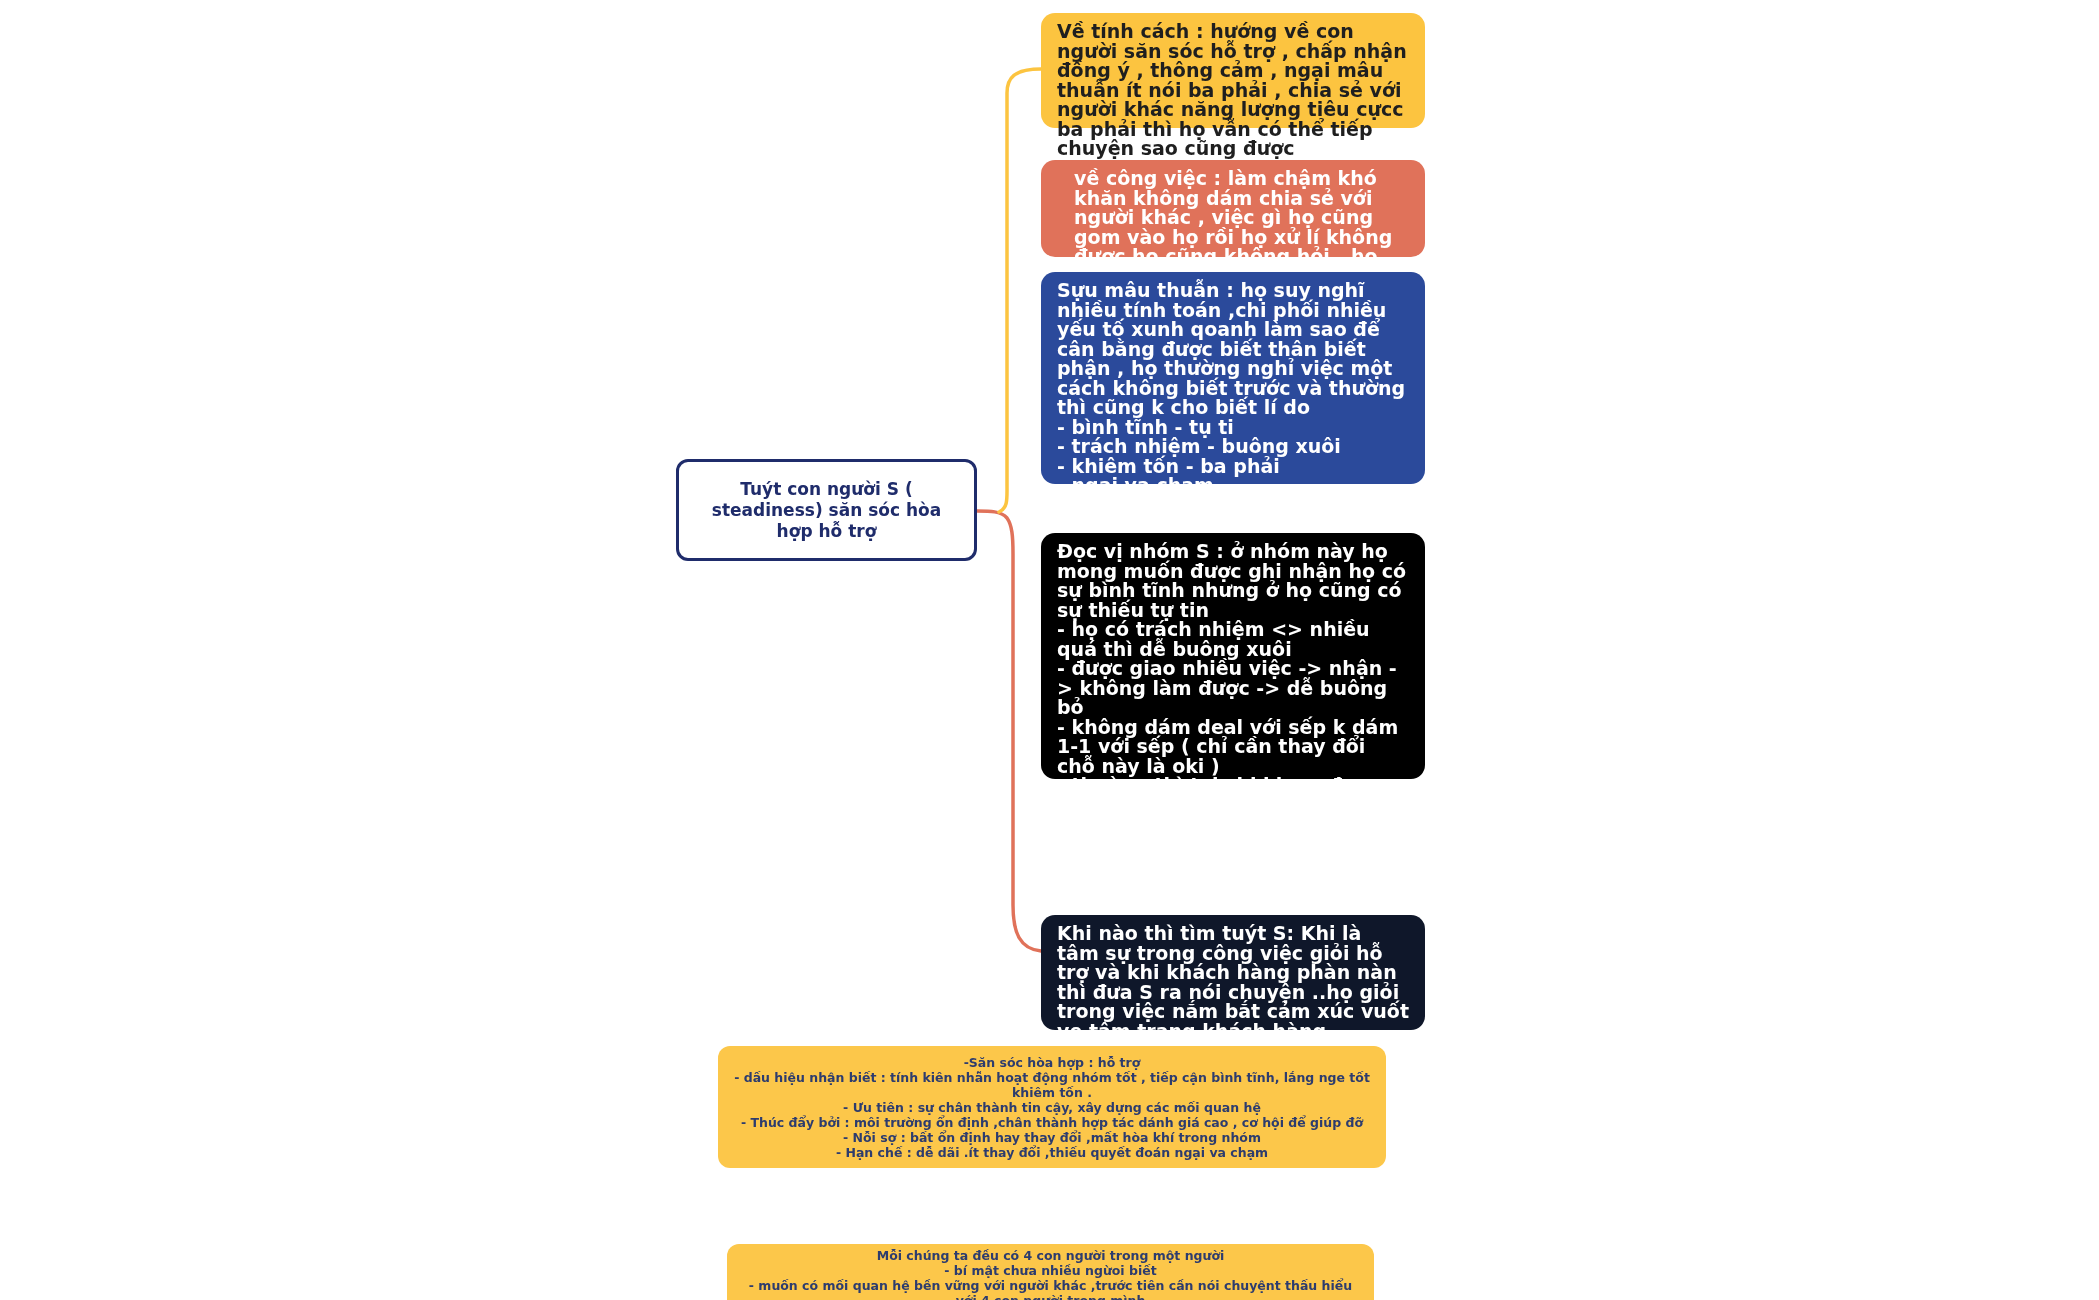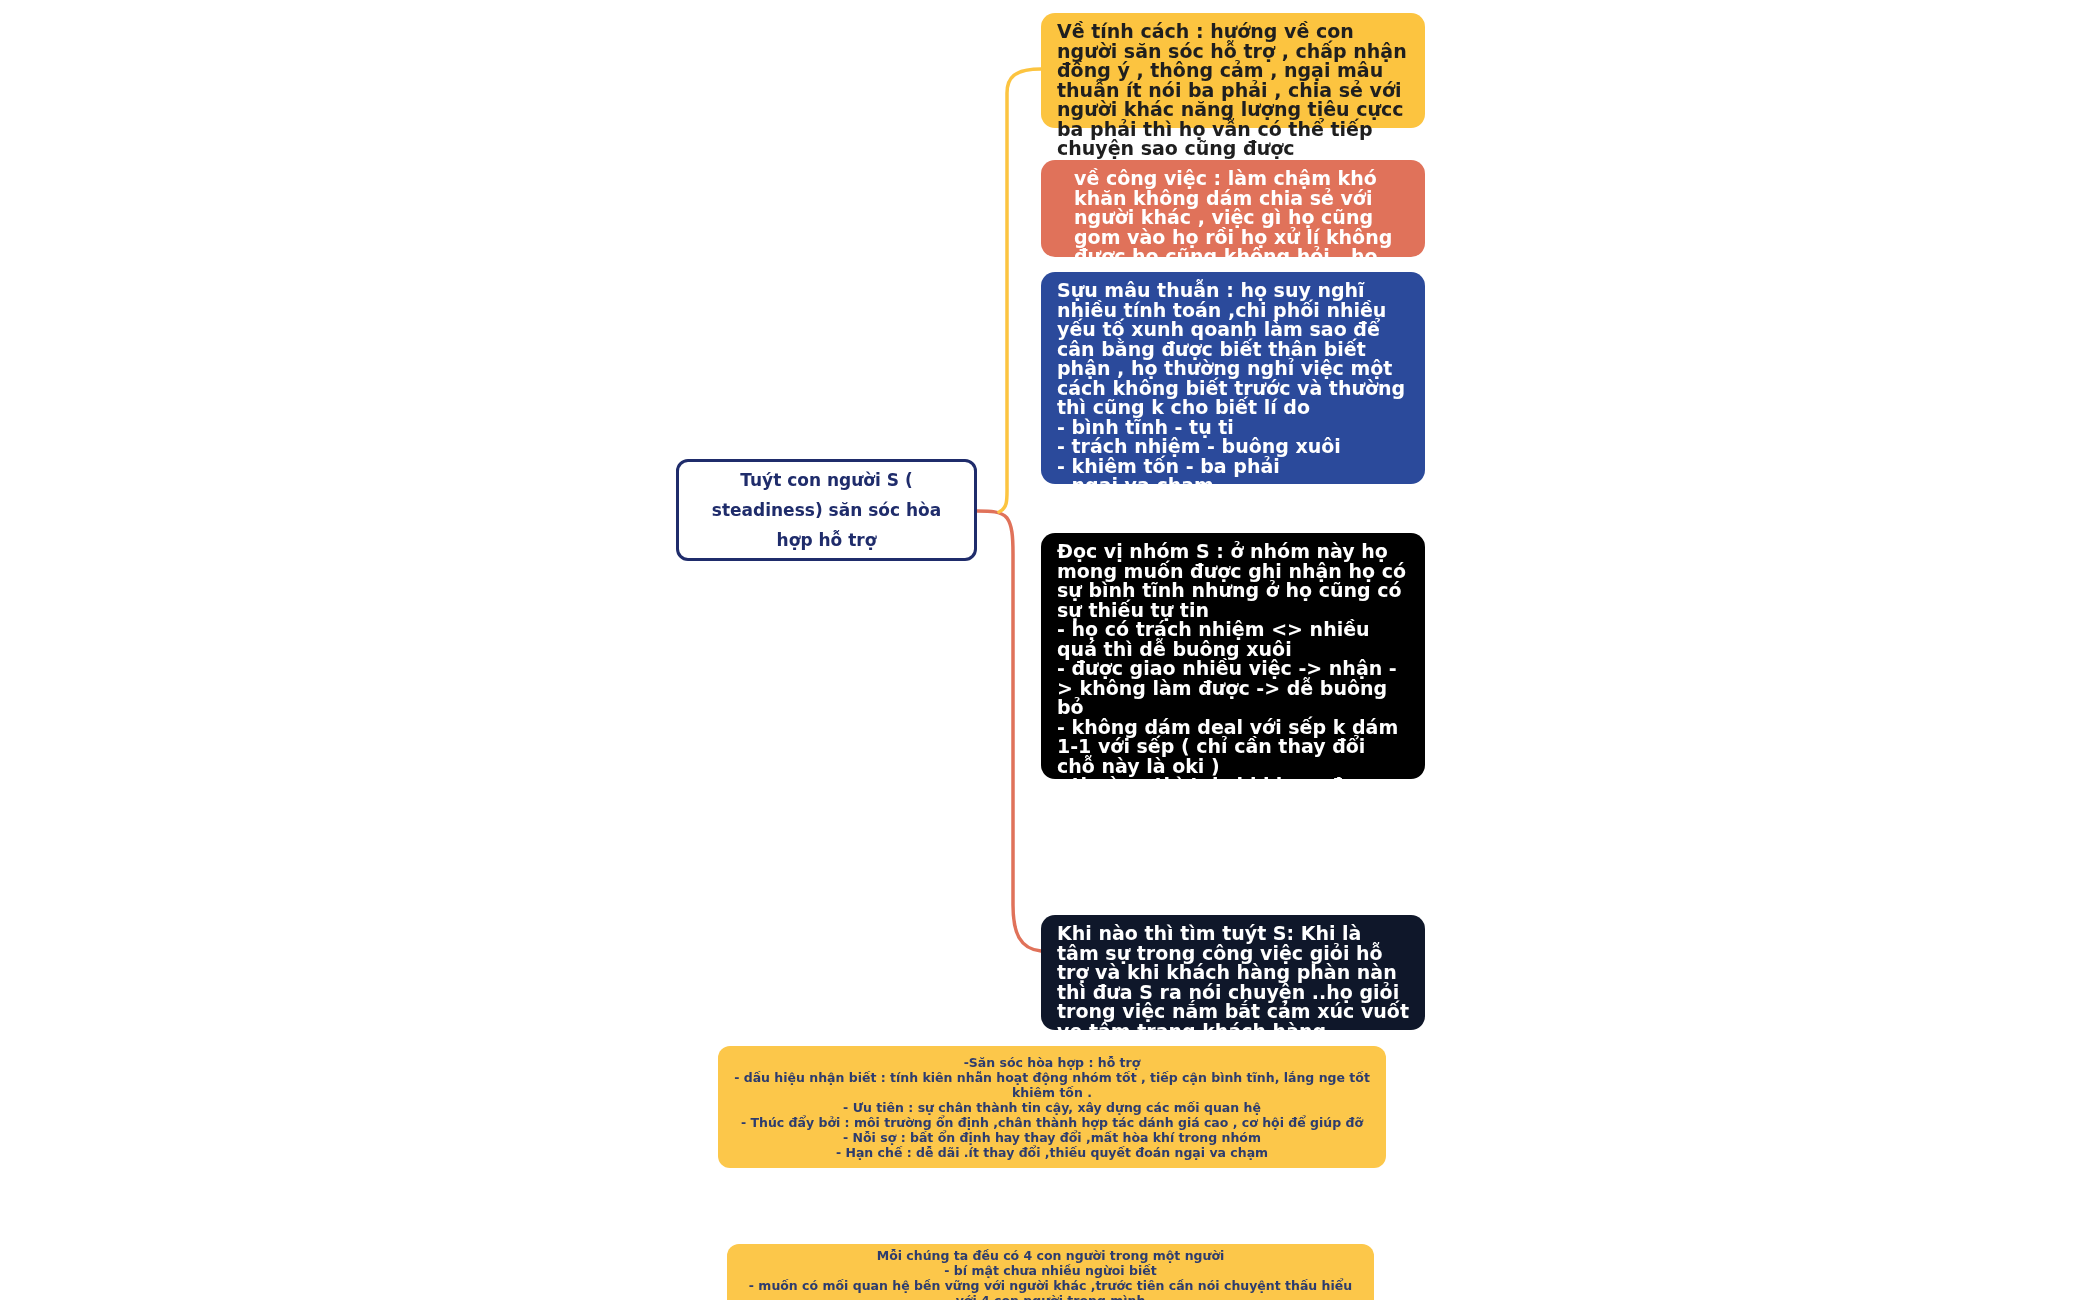--- a/index.html
+++ b/index.html
@@ -14,21 +14,21 @@
 
   
   .central-topic{
     position:absolute;left:676px;top:459px;width:301px;height:102px;
     box-sizing:border-box;
     background:#ffffff;border:3.5px solid #1f2c6b;border-radius:12px;
     display:flex;align-items:center;justify-content:center;
     padding:6px 14px;
   }
   .central-topic .label{
-    color:#1f2c6b;font-size:17px;font-weight:700;line-height:30px;
+    color:#1f2c6b;font-size:17px;font-weight:700;line-height:21px;
     text-align:center;
   }
 
   
   .branch{
     position:absolute;left:1041px;width:384px;box-sizing:border-box;
     border-radius:14px;padding:9px 16px;
   }
   .branch .txt{
     display:block;font-size:19px;font-weight:700;line-height:19.5px;

